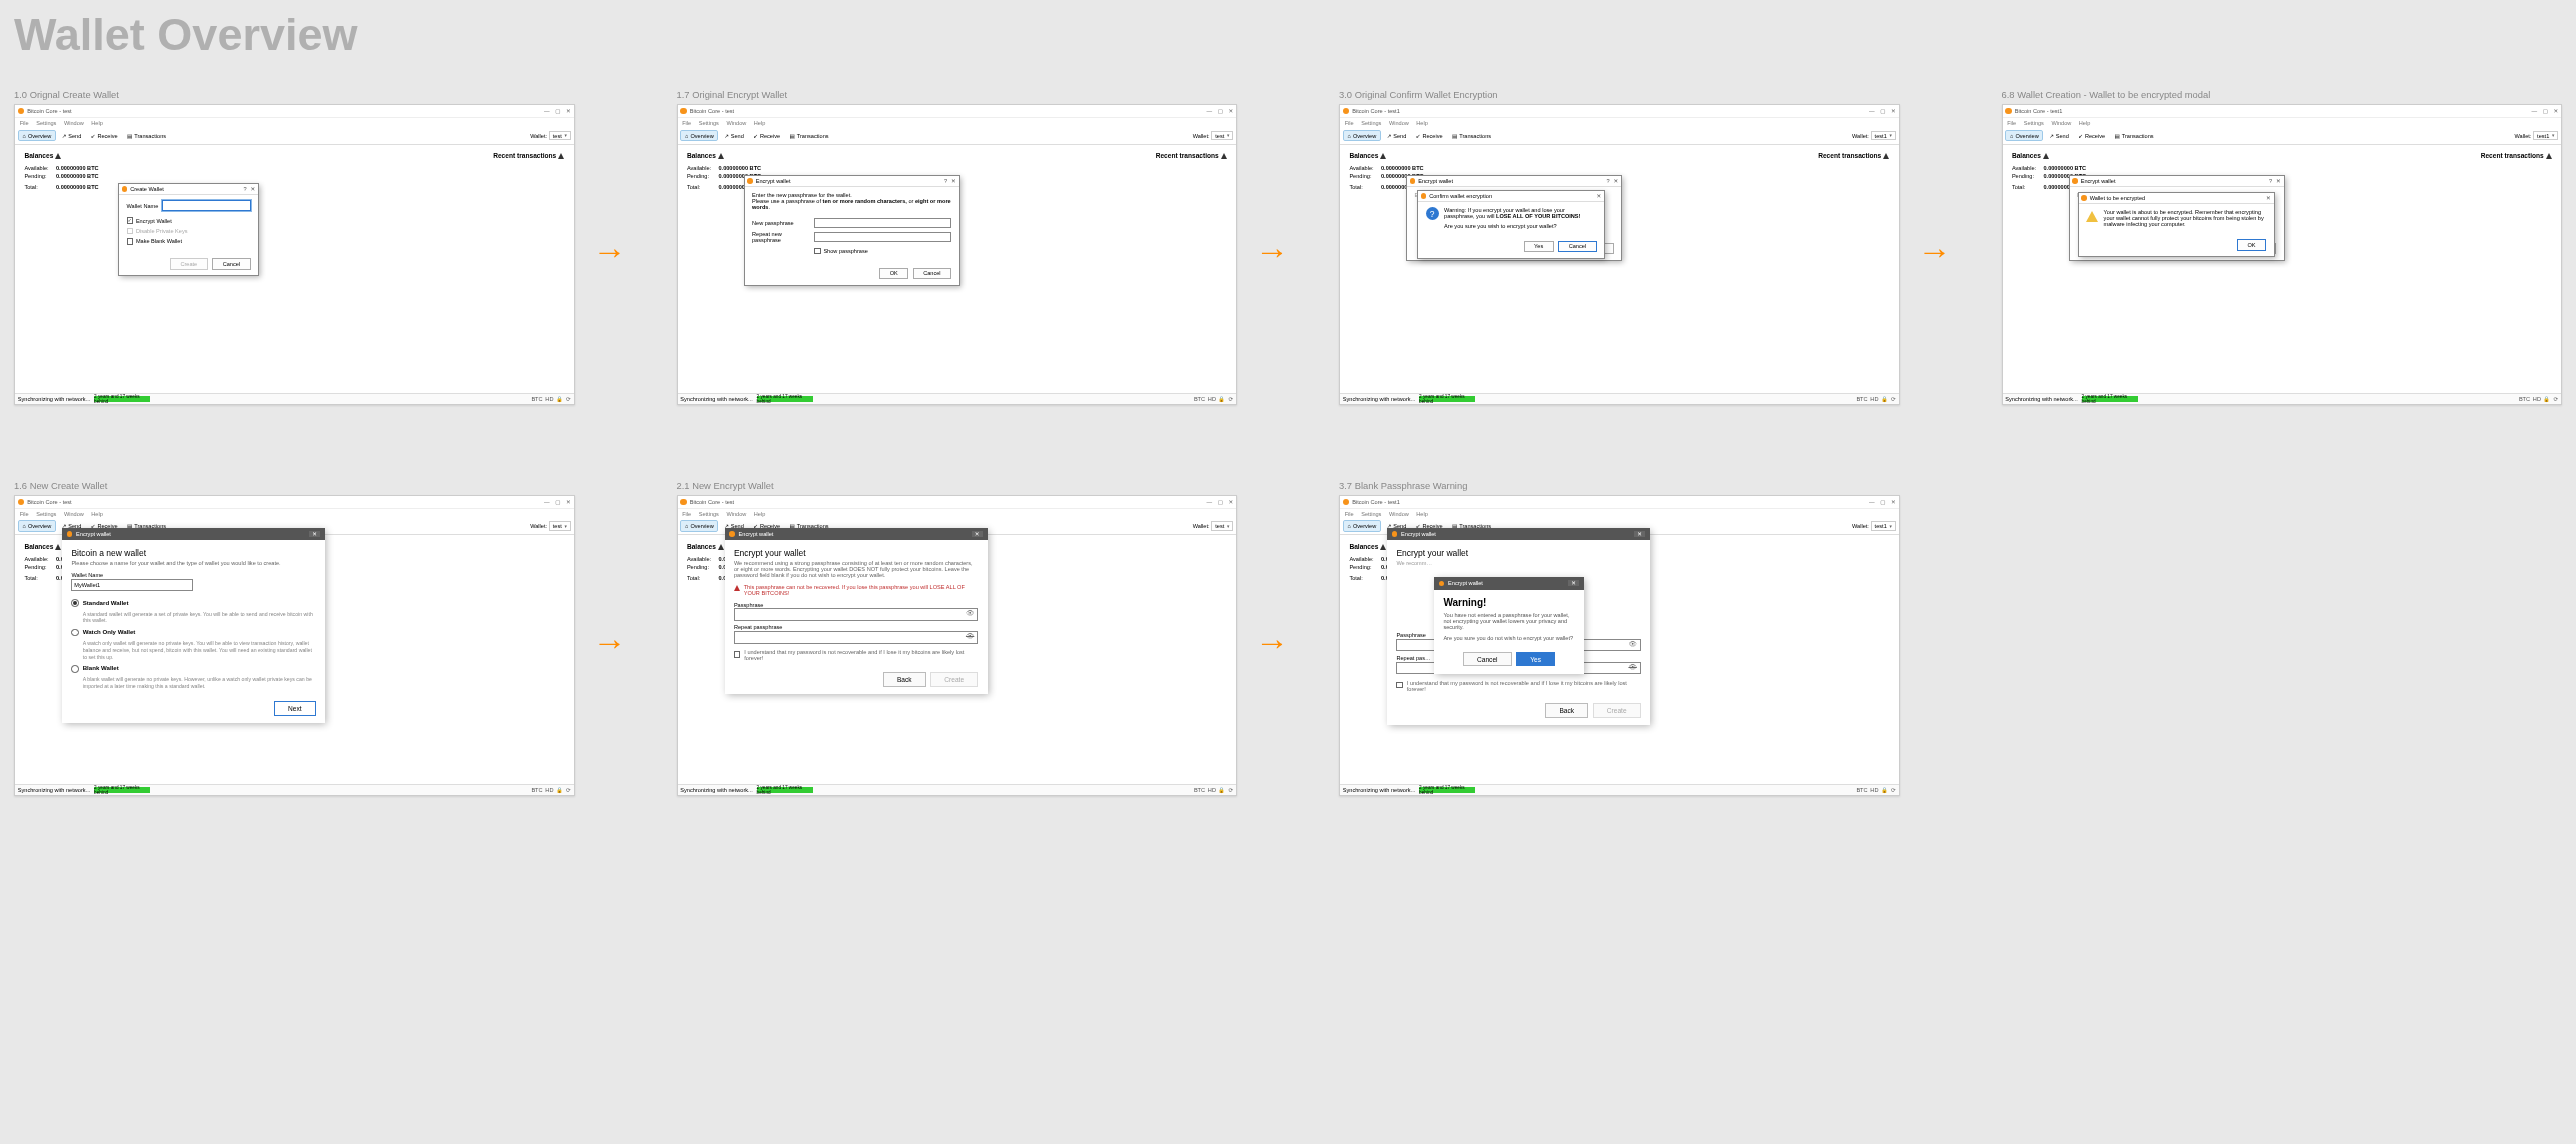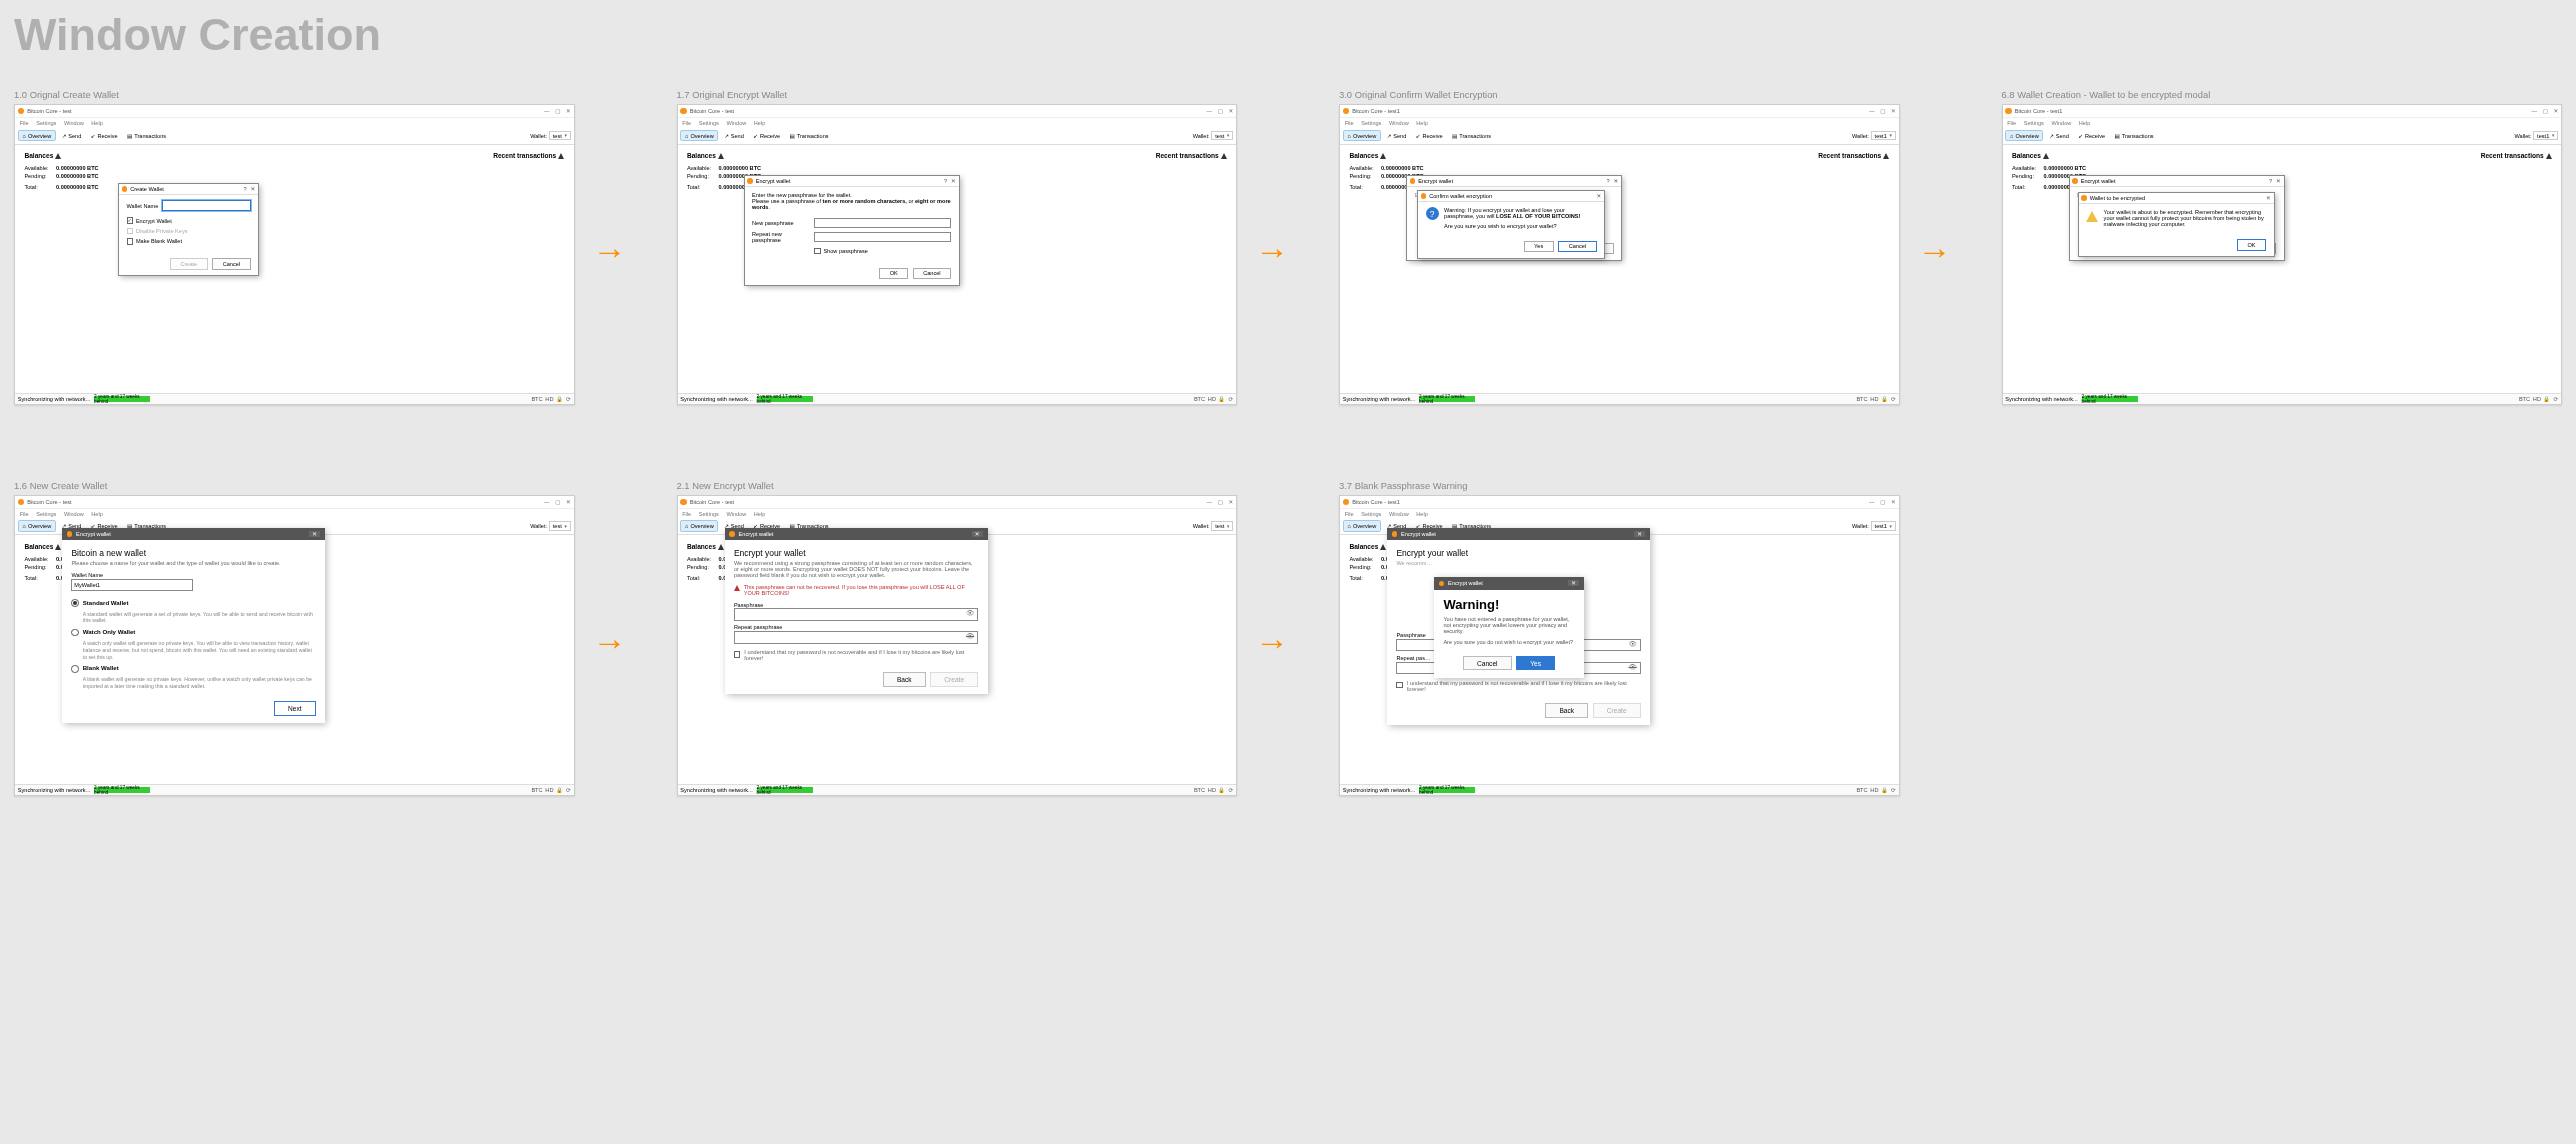--- a/index.html
+++ b/index.html
@@ -63,28 +63,28 @@
 .desc { font-size: 5.2px; color: #888; margin-left: 11.3px; margin-top: 0.9px; line-height: 1.3; }
 .btn2 { border: 0.9px solid #bbb; background: #fafafa; padding: 2.8px 13px; font-size: 6.6px; }
 .btn2.primary { border-color: #2e78d1; background: #fff; }
 .btn2.blue { background: #2e78d1; border-color: #2e78d1; color: #fff; }
 .eye-input { position: relative; }
 .eye-input .eye { position: absolute; right: 3.8px; top: 0.9px; font-size: 6.6px; color: #666; }
 .strike-eye { text-decoration: line-through; }
 .red-warn { color: #c03030; font-size: 5.6px; display: flex; gap: 3.8px; align-items: flex-start; margin: 5.6px 0; }
 .red-warn-ic { width: 0; height: 0; border-left: 3.8px solid transparent; border-right: 3.8px solid transparent; border-bottom: 6.6px solid #c03030; flex-shrink: 0; margin-top: 0.9px; }
 .confirm-dialog { position: absolute; background: #fff; border: 0.9px solid #888; box-shadow: 1.9px 1.9px 5.6px rgba(0,0,0,0.3); z-index: 20; }
-.csub { font-weight: bold; font-size: 13px; margin-bottom: 3.8px; }
+.csub { font-weight: bold; font-size: 10px; margin-bottom: 3.8px; }
 .info-ic { width: 13px; height: 13px; border-radius: 50%; background: #2e78d1; color: #fff; display: inline-flex; align-items: center; justify-content: center; font-size: 8.5px; flex-shrink: 0; margin-right: 5.6px; }
 .yellow-warn { width: 0; height: 0; border-left: 6.6px solid transparent; border-right: 6.6px solid transparent; border-bottom: 11.3px solid #f0c040; flex-shrink: 0; margin-right: 5.6px; margin-top: 1.9px; }
 </style>
 </head>
 <body>
 
-<div class="page-title">Window Creation</div>
+<div class="page-title">Wallet Overview</div>
 
 <div class="overview">
 
 <div class="slot">
 <div class="slot-label">1.0 Orignal Create Wallet</div>
 <div class="window">
   <div class="titlebar">
     <span class="logo"></span>
     <span class="title">Bitcoin Core - test</span>
     <span class="winbtns">

